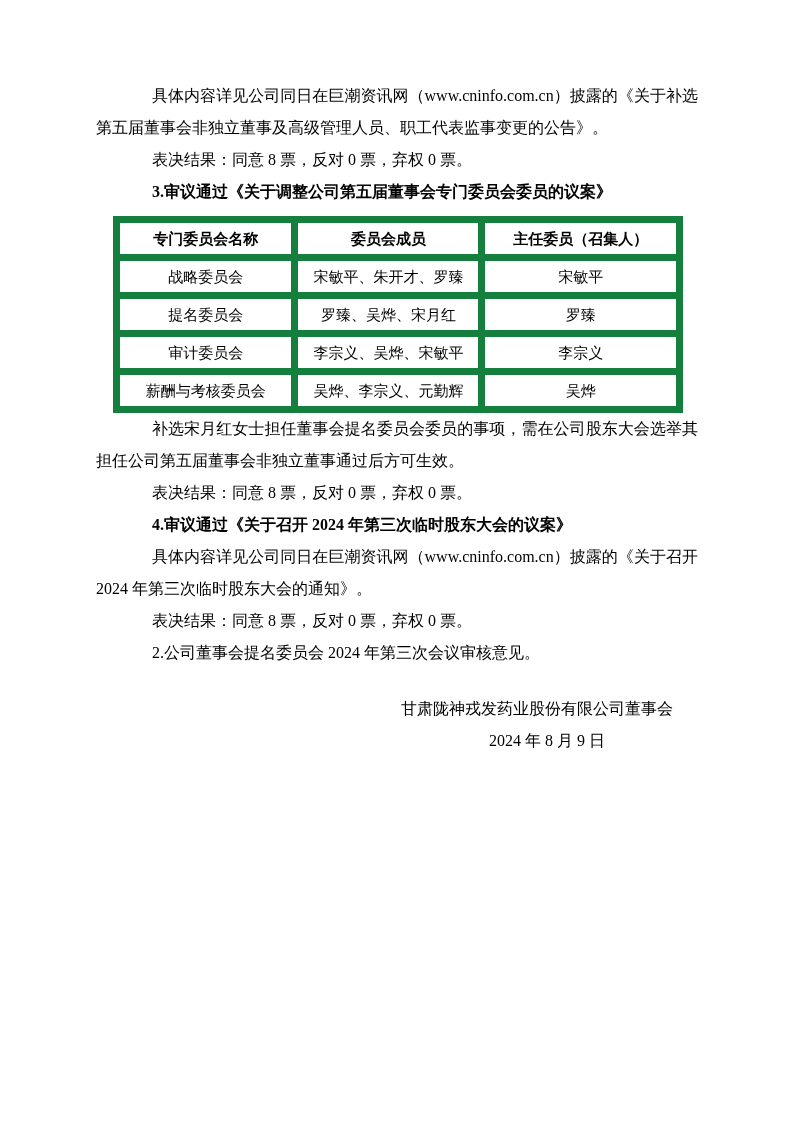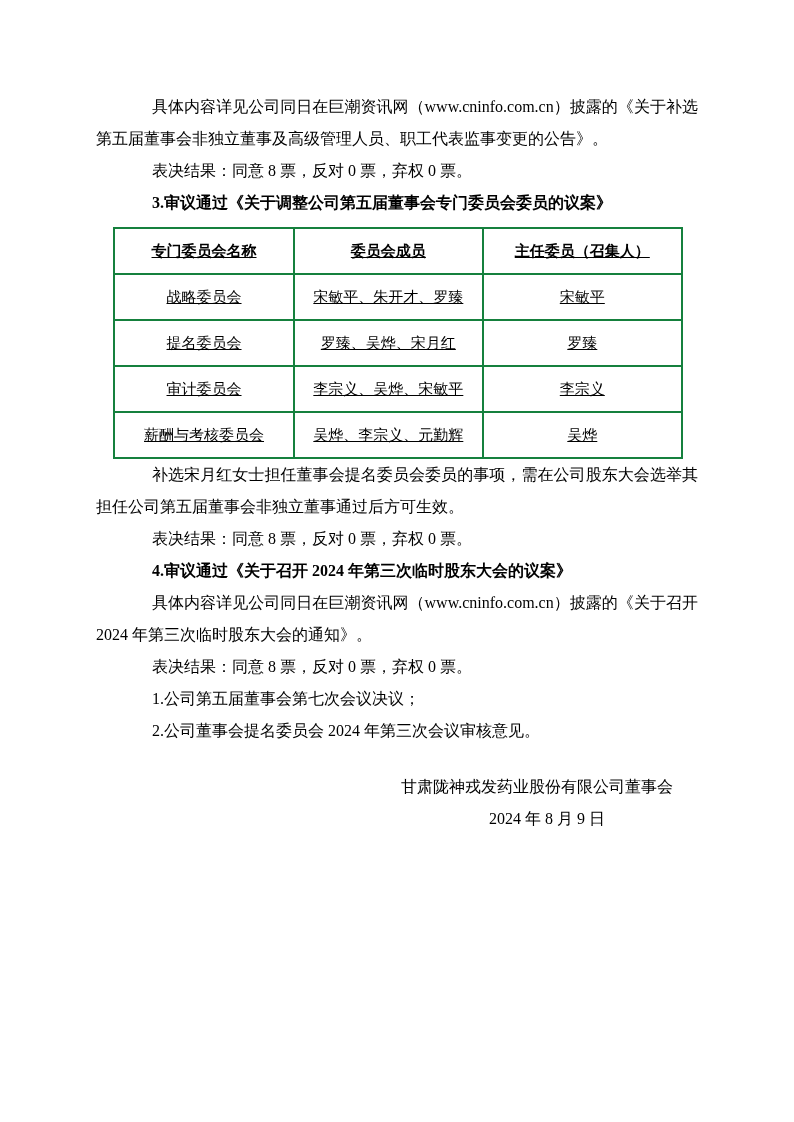--- a/index.html
+++ b/index.html
@@ -9,43 +9,42 @@
     width: 794px;
     height: 1122px;
     background: #ffffff;
     color: #000000;
     font-family: "Liberation Serif", "DejaVu Serif", serif;
     overflow: hidden;
   }
   .content {
     position: absolute;
     left: 96px;
-    top: 91px;
+    top: 80px;
     width: 602px;
     font-size: 16px;
     line-height: 32px;
     text-align: justify;
   }
   p.body-par { text-indent: 56px; }
   p.heading { text-indent: 56px; font-weight: 700; }
   table.committee {
     border-collapse: collapse;
     table-layout: fixed;
     width: 570px;
     margin: 8px 0 0 17px;
     text-align: center;
     font-size: 15px;
     line-height: 20px;
   }
   table.committee th, table.committee td {
-    border: 2px solid #15803d;
+    border: 7px solid #15803d;
     height: 38px;
-    padding: 12px 4px;
+    padding: 0 4px;
     vertical-align: middle;
-    text-decoration: underline;
   }
   table.committee th { font-weight: 700; }
   table.committee td { font-weight: 400; }
   .col-name   { width: 31.7%; }
   .col-member { width: 33.2%; }
   .col-chair  { width: 35.1%; }
   .sig-company {
     margin-top: 24px;
     text-align: right;
     padding-right: 25px;
@@ -102,20 +101,19 @@
           <td>吴烨</td>
         </tr>
       </tbody>
     </table>
 
     <p class="body-par">补选宋月红女士担任董事会提名委员会委员的事项，需在公司股东大会选举其担任公司第五届董事会非独立董事通过后方可生效。</p>
     <p class="body-par">表决结果：同意 8 票，反对 0 票，弃权 0 票。</p>
     <p class="heading">4.审议通过《关于召开 2024 年第三次临时股东大会的议案》</p>
     <p class="body-par">具体内容详见公司同日在巨潮资讯网（www.cninfo.com.cn）披露的《关于召开 2024 年第三次临时股东大会的通知》。</p>
     <p class="body-par">表决结果：同意 8 票，反对 0 票，弃权 0 票。</p>
-    <p class="body-par">1.公司第五届董事会第七次会议决议；</p>
     <p class="body-par">2.公司董事会提名委员会 2024 年第三次会议审核意见。</p>
 
     <p class="sig-company">甘肃陇神戎发药业股份有限公司董事会</p>
     <p class="sig-date">2024 年 8 月 9 日</p>
 
   </div>
 </div>
 
 </body></html>

